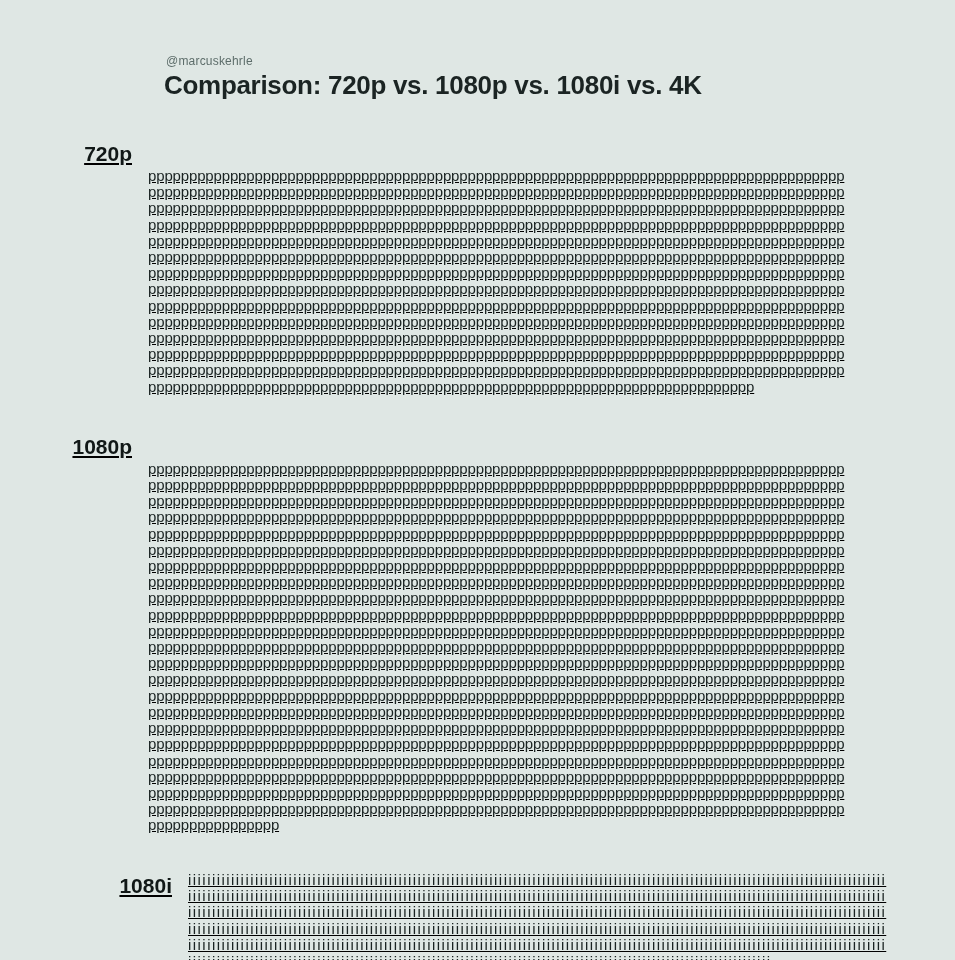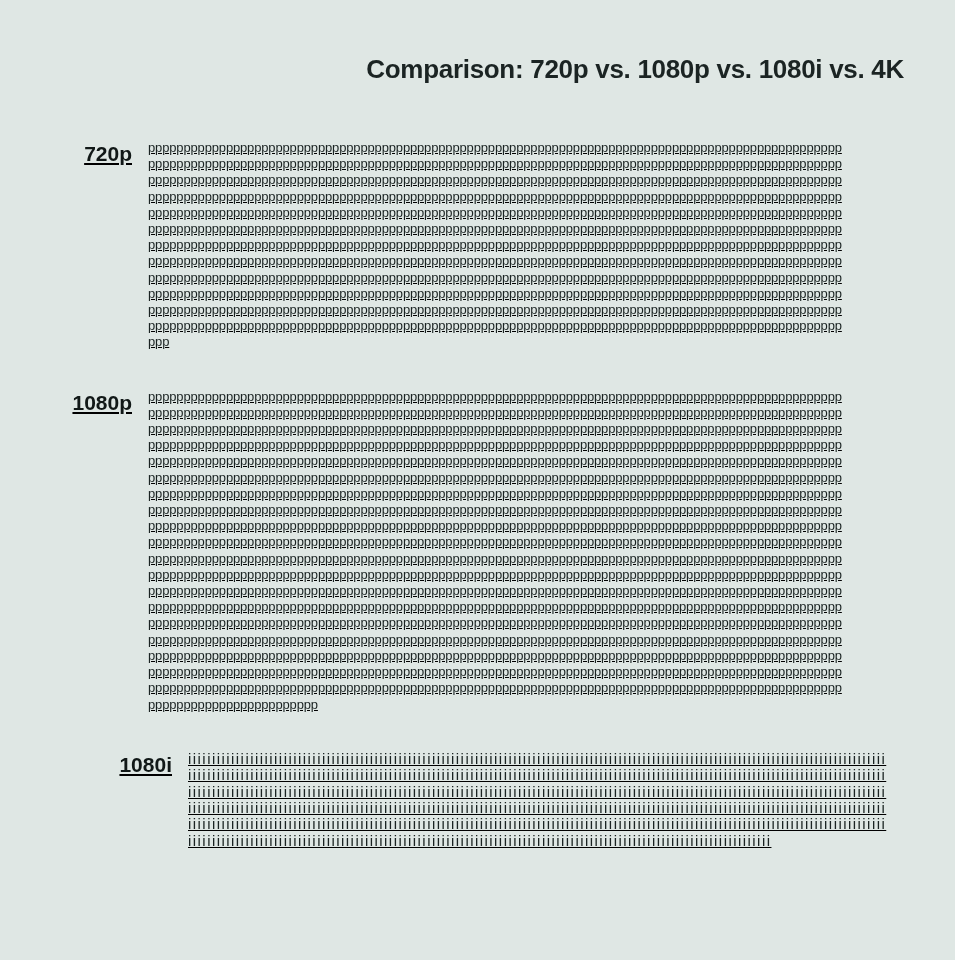--- a/index.html
+++ b/index.html
@@ -34,21 +34,20 @@
     font-family: "Liberation Sans", sans-serif;
   }
   .title {
     font-size: 26px;
     font-weight: bold;
     color: #1b2423;
     letter-spacing: -0.3px;
     margin: 0;
     font-family: "Liberation Sans", sans-serif;
     white-space: nowrap;
-    text-align: right;
   }
   .rows {
     position: absolute;
     left: 0;
     top: 140px;
     width: 955px;
   }
   .row {
     position: relative;
     display: flex;
@@ -69,41 +68,43 @@
     font-family: "Liberation Sans", sans-serif;
   }
   .row-content {
     width: 700px;
     font-family: "Liberation Sans", sans-serif;
     color: #1a2322;
     word-break: break-all;
     overflow-wrap: anywhere;
   }
   .glyph-p {
-    font-size: 13px;
+    font-size: 15px;
     line-height: 16.2px;
     letter-spacing: -0.15px;
     font-weight: 500;
+    margin-top: 28px;
   }
   .glyph-i {
     font-size: 15px;
     line-height: 16.4px;
     letter-spacing: 1.45px;
     font-weight: 500;
   }
   .row-720 { margin-bottom: 38px; }
   .row-1080p { margin-bottom: 38px; }
   .row-1080i { margin-bottom: 34px; margin-left: 40px; }
 </style>
 </head>
 <body style="background: rgb(223, 231, 228);">
 
 <div class="page">
 
   <div class="header">
+    <div class="handle">@marcuskehrle</div>
     <div class="title">Comparison: 720p vs. 1080p vs. 1080i vs. 4K</div>
   </div>
 
   <div class="rows">
 
     <div class="row row-720">
       <div class="row-label">720p</div>
       <div class="row-content glyph-p">ppppppppppppppppppppppppppppppppppppppppppppppppppppppppppppppppppppppppppppppppppppppppppppppppppppppppppppppppppppppppppppppppppppppppppppppppppppppppppppppppppppppppppppppppppppppppppppppppppppppppppppppppppppppppppppppppppppppppppppppppppppppppppppppppppppppppppppppppppppppppppppppppppppppppppppppppppppppppppppppppppppppppppppppppppppppppppppppppppppppppppppppppppppppppppppppppppppppppppppppppppppppppppppppppppppppppppppppppppppppppppppppppppppppppppppppppppppppppppppppppppppppppppppppppppppppppppppppppppppppppppppppppppppppppppppppppppppppppppppppppppppppppppppppppppppppppppppppppppppppppppppppppppppppppppppppppppppppppppppppppppppppppppppppppppppppppppppppppppppppppppppppppppppppppppppppppppppppppppppppppppppppppppppppppppppppppppppppppppppppppppppppppppppppppppppppppppppppppppppppppppppppppppppppppppppppppppppppppppppppppppppppppppppppppppppppppppppppppppppppppppppppppppppppppppppppppppppppppppppppppppppppppppppppppppppppppppppppppppppppppppppppppppppppppppppppppppppppppppppppppppppppppppppppppppppppppppppppppppppppppppppppppppppppppppppppppppppppppppppppppppppppppppppppppppppppppppppppppppppppppppppppppppppppppppppppppppppppppppppppppppppppppppppppppppp</div>
     </div>
 

